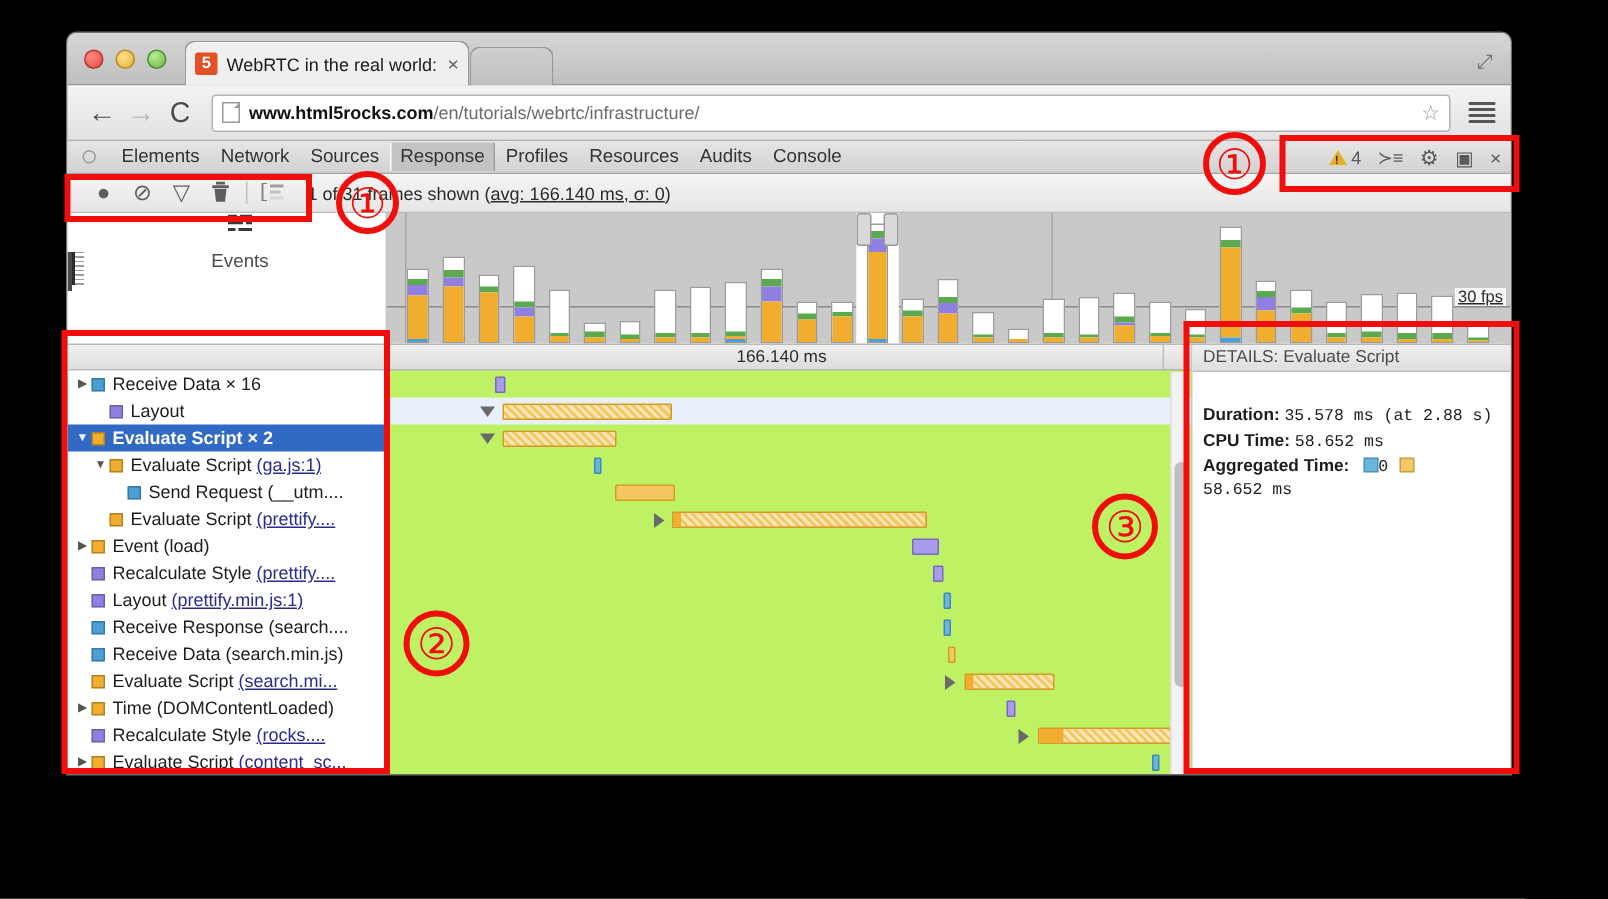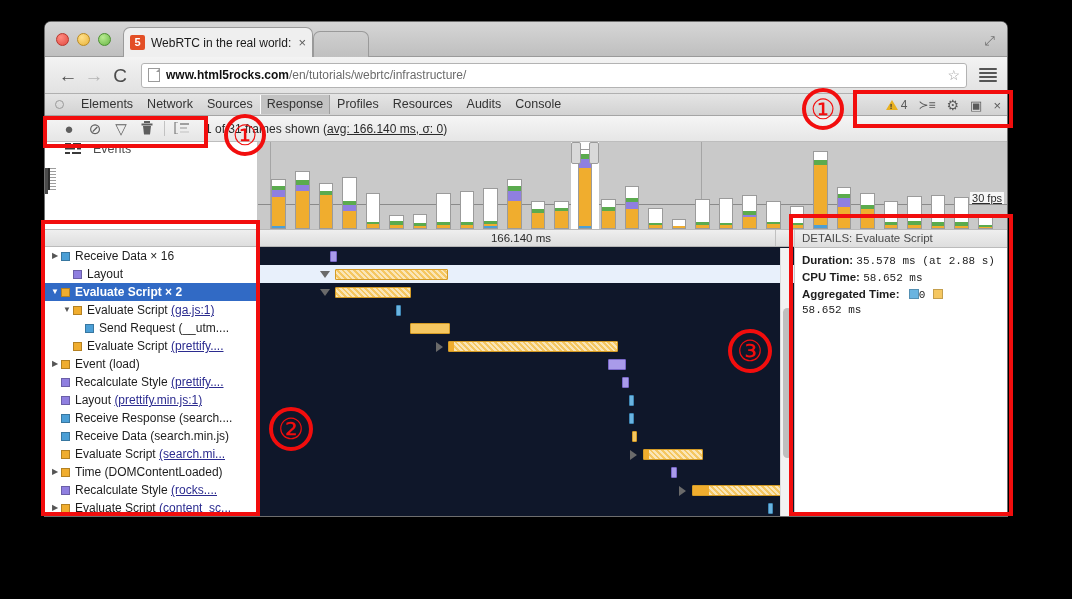--- a/index.html
+++ b/index.html
@@ -192,23 +192,24 @@
     height: 87px;
     display: flex;
   }
   #overview-sidebar {
     width: 213px; flex: 0 0 213px;
     background: #fff;
     border-right: 1px solid #c8c8c8;
     position: relative;
   }
   .ov-item {
-    height: 26px; display: flex; align-items: flex-start;
+    height: 26px; display: flex; align-items: center;
     padding-left: 18px; font-size: 12.5px; color: #4d4d4d;
     gap: 10px;
+    flex-direction: column;
   }
   .ov-item.active { color: #1a1a1a; font-weight: bold; }
   .ov-icon { width: 20px; text-align: center; font-size: 13px; color: #3a3a3a; }
   #ov-drag-handle {
     position: absolute; left: 3px; top: 26px;
     width: 8px; height: 22px;
     background: repeating-linear-gradient(to bottom,#9d9d9d 0 1px,transparent 1px 3px);
     border-left: 2px solid #2b2b2b;
   }
   #ov-active-marker {
@@ -281,21 +282,21 @@
     margin-right: 5px; border: 1px solid rgba(0,0,0,.25);
   }
   .c-script { background:#f0ad2e; }
   .c-style  { background:#8f7fe0; }
   .c-load   { background:#4b9fd6; }
   .lbl { overflow: hidden; text-overflow: ellipsis; }
   .lbl-link { color: #2b2b8f; text-decoration: underline; }
   .bold { font-weight: bold; }
 
   #waterfall-panel {
-    flex: 1 1 auto; background: #0f172a; position: relative; overflow: hidden;
+    flex: 1 1 auto; background: #bef264; position: relative; overflow: hidden;
   }
   #wf-ruler {
     height: 17px; background: linear-gradient(to bottom,#efefef,#dcdcdc);
     border-bottom: 1px solid #b5b5b5;
     position: relative;
   }
   #wf-ruler-label {
     position: absolute; left: 0; right: 10px; top: 2px;
     text-align: center; font-size: 11.5px; color: #2b2b2b;
   }
@@ -344,21 +345,21 @@
     width: 213px; flex: 0 0 213px;
     background: #fff; border-left: 1px solid #c8c8c8;
     position: relative; overflow: hidden;
   }
   #details-head {
     height: 18px; background: linear-gradient(to bottom,#efefef,#dedede);
     border-bottom: 1px solid #bbb;
     font-size: 11.5px; color: #4a4a4a;
     padding: 2px 0 0 7px;
   }
-  #details-body { padding: 5px 7px; font-size: 11.5px; color: #1d1d1d; line-height: 15px; }
+  #details-body { padding: 5px 7px; font-size: 11.5px; color: #1d1d1d; line-height: 15px; margin-top: 17px; }
   .det-row { margin-bottom: 1px; }
   .det-key { font-weight: bold; }
   .det-val { font-family: "Liberation Mono", monospace; font-size: 11px; }
   .agg-chip { display:inline-block; width:10px; height:10px; vertical-align:-1px; border:1px solid rgba(0,0,0,.2); }
 
   
   .anno-box {
     position: absolute; border: 4px solid #f20d0d;
     pointer-events: none; z-index: 50;
   }

